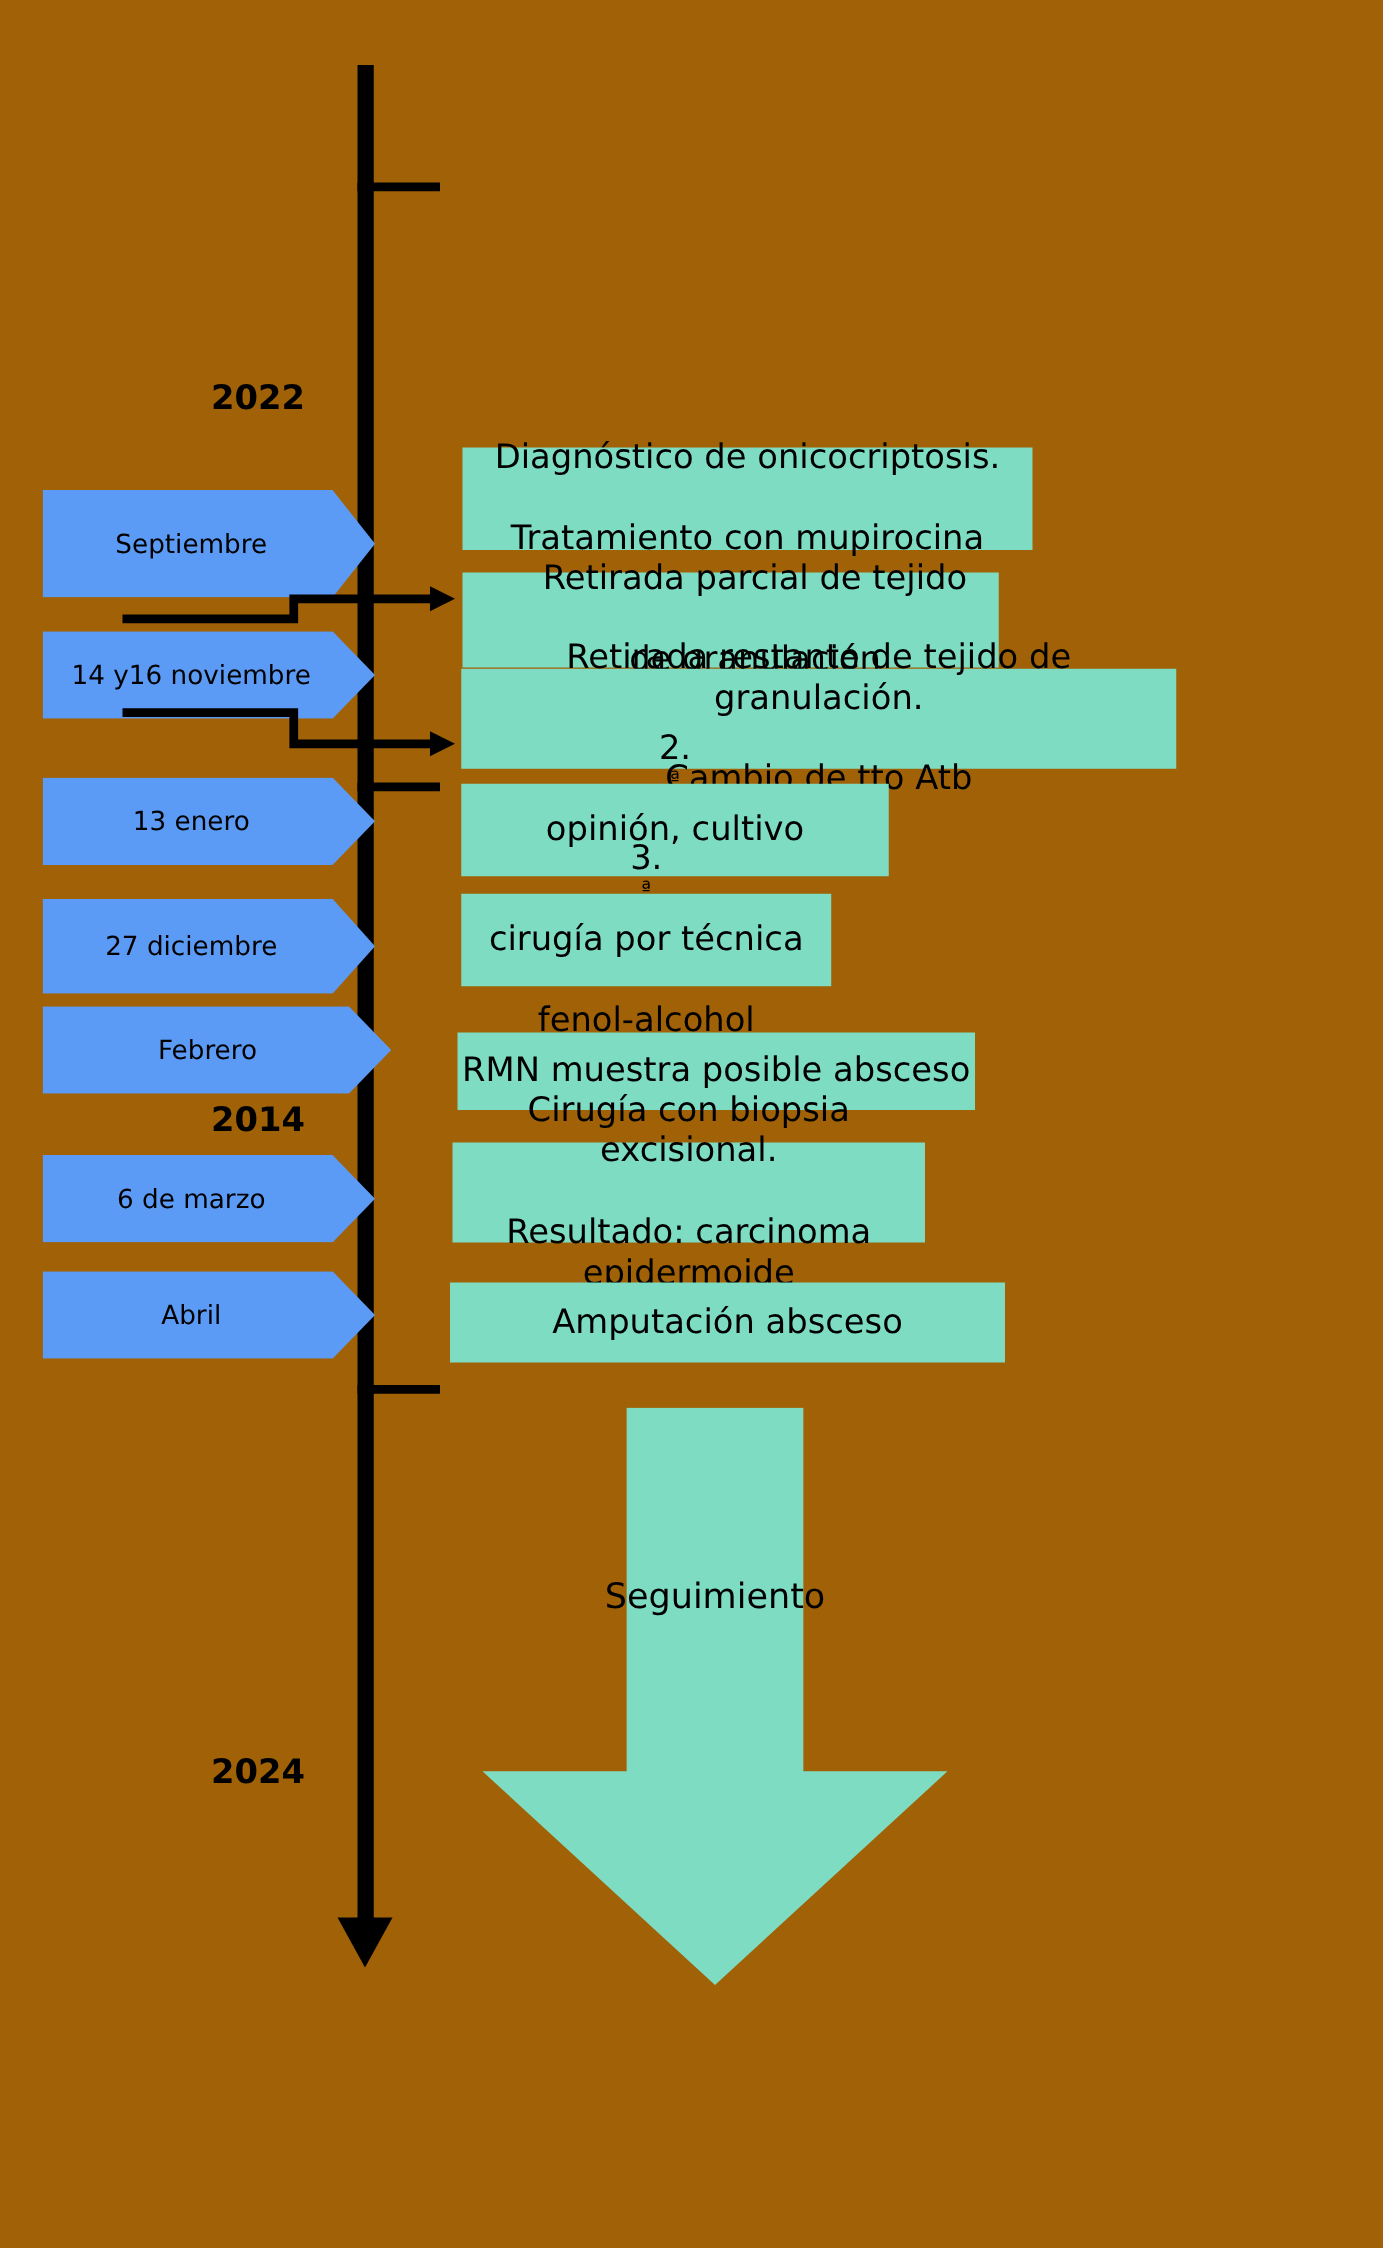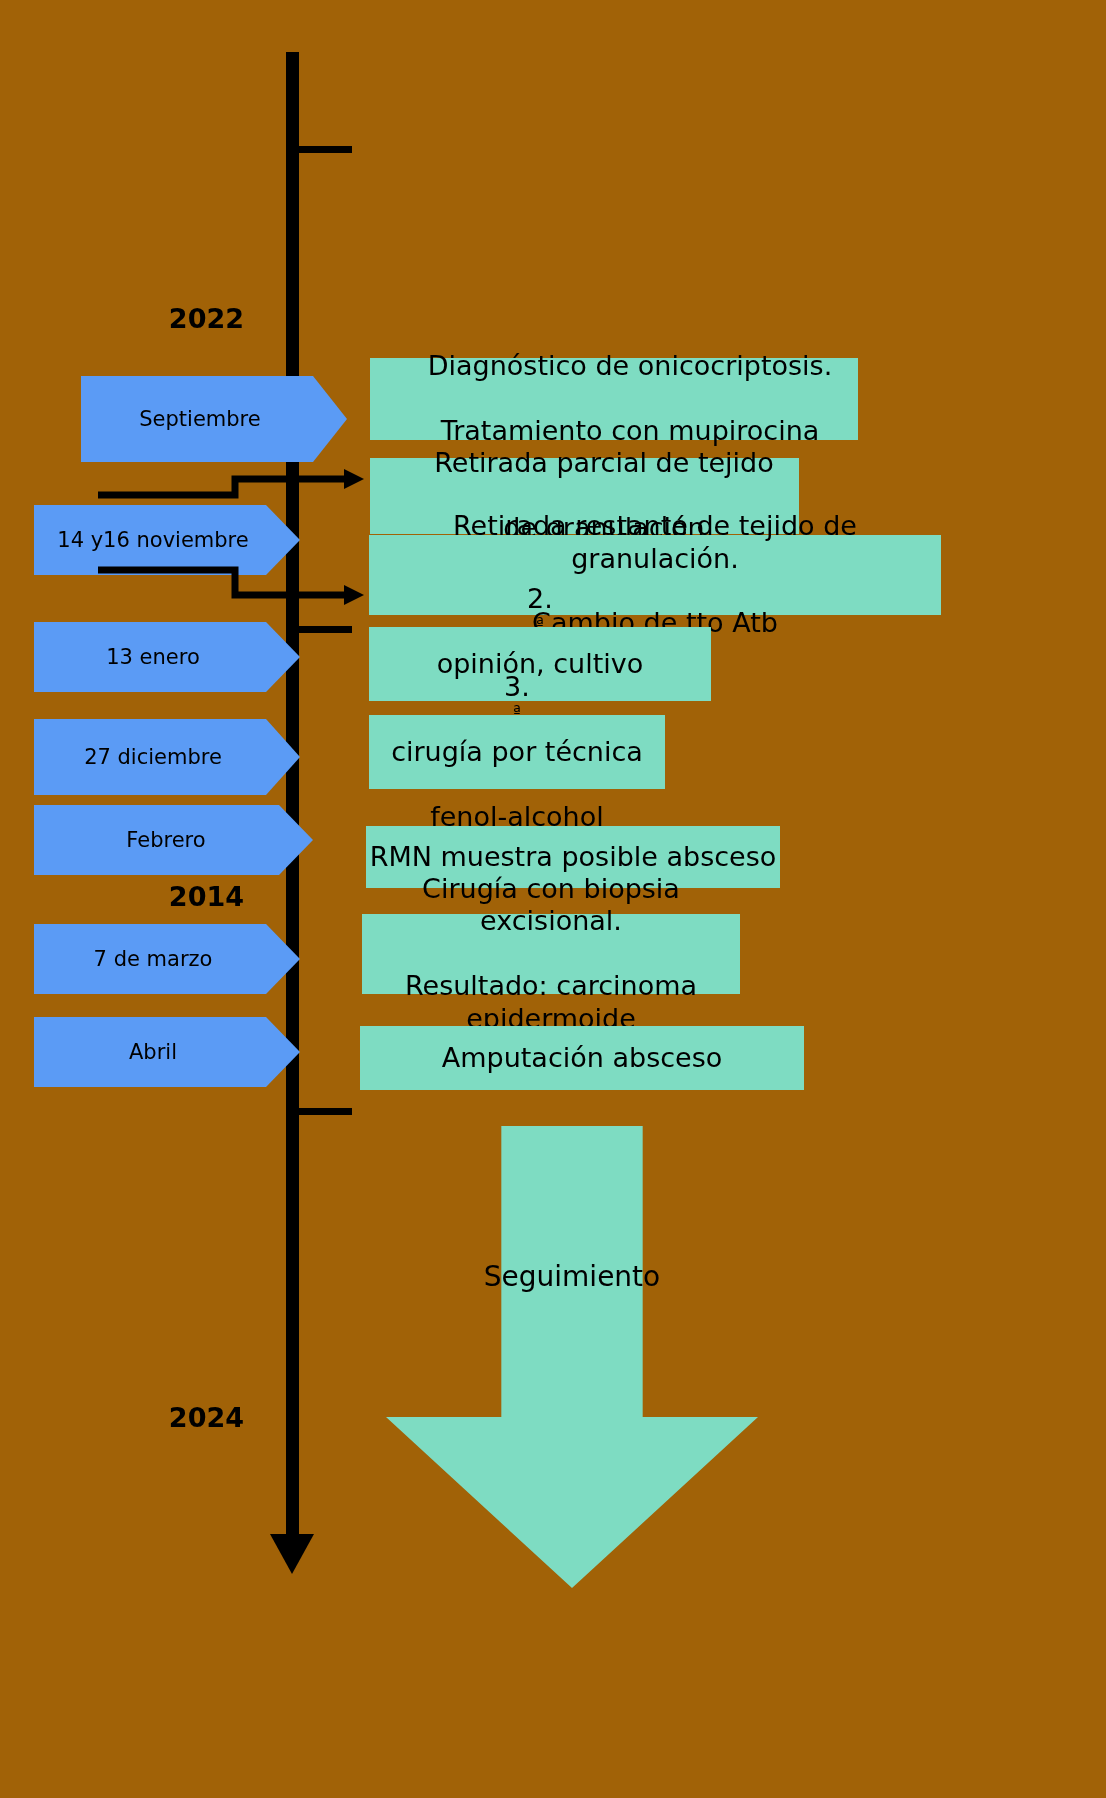--- a/index.html
+++ b/index.html
@@ -119,63 +119,63 @@
   <div class="axis-head" style="left:270px; top:1534px;"></div>
 
   <div class="tick" style="left:286px; top:146px; width:66px;"></div>
   <div class="tick" style="left:286px; top:626px; width:66px;"></div>
   <div class="tick" style="left:286px; top:1108px; width:66px;"></div>
 
   <div class="year" style="left:100px; top:303px; width:144px;">2022</div>
   <div class="year" style="left:100px; top:881px; width:144px;">2014</div>
   <div class="year" style="left:100px; top:1402px; width:144px;">2024</div>
 
-  <div class="chev" style="left:34px; top:376px; width:266px; height:86px;margin-left:47px;">
+  <div class="chev" style="left:34px; top:392px; width:266px; height:86px;">
     <span>Septiembre</span>
   </div>
 
   <div class="chev" style="left:34px; top:505px; width:266px; height:70px;">
     <span>14 y16 noviembre</span>
   </div>
 
   <div class="chev" style="left:34px; top:622px; width:266px; height:70px;">
     <span>13 enero</span>
   </div>
 
   <div class="chev" style="left:34px; top:719px; width:266px; height:76px;">
     <span>27 diciembre</span>
   </div>
 
   <div class="chev" style="left:34px; top:805px; width:266px; height:70px;padding-left:13px;">
     <span>Febrero</span>
   </div>
 
   <div class="chev" style="left:34px; top:924px; width:266px; height:70px;">
-    <span>7 de marzo</span>
+    <span>6 de marzo</span>
   </div>
 
   <div class="chev" style="left:34px; top:1017px; width:266px; height:70px;">
     <span>Abril</span>
   </div>
 
   <div class="conn" style="left:96px; top:462px; width:280px; height:40px;">
     <svg width="280" height="40" viewBox="0 0 280 40">
       <path d="M2,33 L139,33 L139,17 L252,17" stroke="#000000" stroke-width="7" fill="none"></path>
       <path d="M248,7 L268,17 L248,27 Z" fill="#000000"></path>
     </svg>
   </div>
 
   <div class="conn" style="left:96px; top:563px; width:280px; height:46px;">
     <svg width="280" height="46" viewBox="0 0 280 46">
       <path d="M2,7 L139,7 L139,32 L252,32" stroke="#000000" stroke-width="7" fill="none"></path>
       <path d="M248,22 L268,32 L248,42 Z" fill="#000000"></path>
     </svg>
   </div>
 
-  <div class="evt" style="left:370px; top:358px; width:456px; height:82px;padding-left:32px;">
+  <div class="evt" style="left:370px; top:358px; width:456px; height:82px;">
     <span>
       <span>Diagnóstico de onicocriptosis.</span><br>
       <span>Tratamiento con mupirocina</span>
     </span>
   </div>
 
   <div class="evt" style="left:370px; top:458px; width:390px; height:76px;padding-left:39px;">
     <span>
       <span>Retirada parcial de tejido</span><br>
       <span>de granulación</span>

